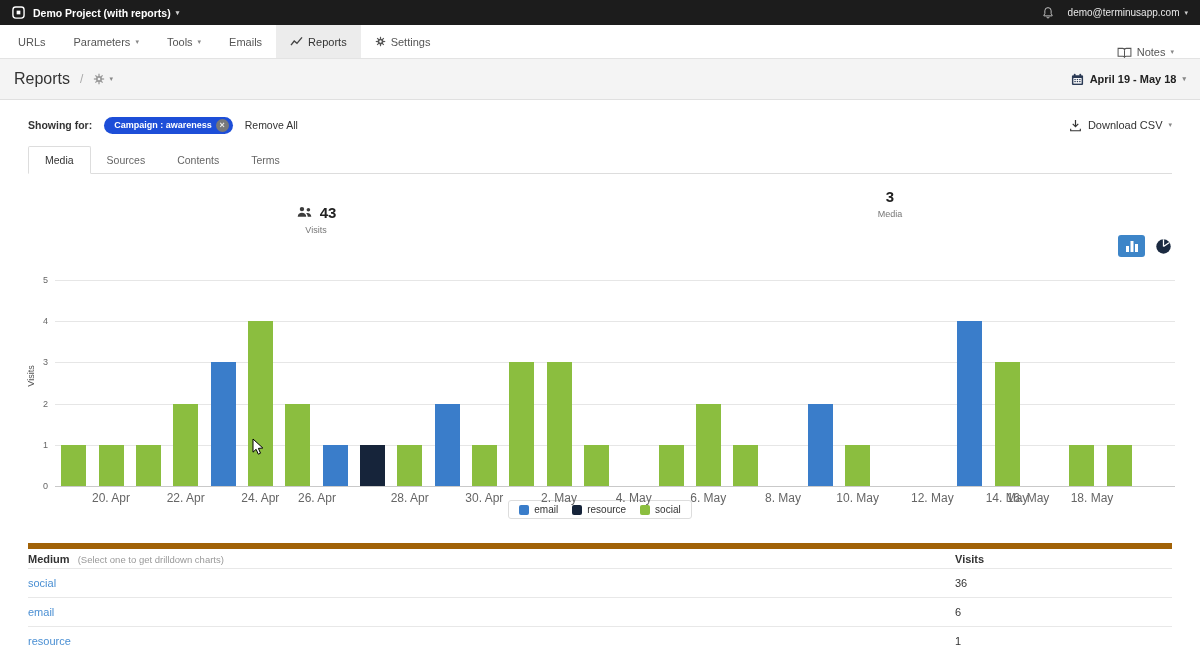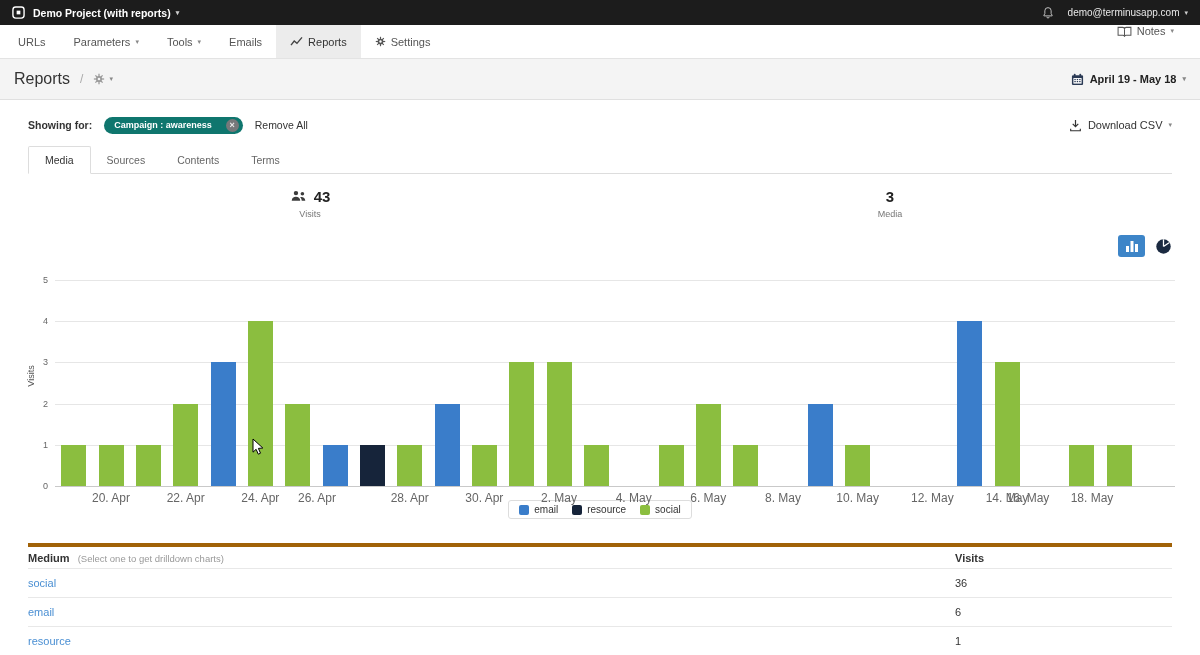--- a/index.html
+++ b/index.html
@@ -15,58 +15,58 @@
   .account { display:flex; align-items:center; gap:5px; color:#e8e8e8;
     font-size:10px; cursor:pointer; }
   .caret-w { color:#cfcfcf; font-size:7px; }
 
   
   .nav { height:34px; border-bottom:1px solid #e3e3e3; display:flex;
     align-items:stretch; padding:0 4px; background:#fff; }
   .nav-item { display:flex; align-items:center; gap:5px; padding:0 14px;
     font-size:11px; color:#555; cursor:pointer; }
   .nav-item.active { background:#ececec; color:#333; }
-  .nav-right { margin-left:auto; display:flex; align-items:flex-start; padding-right:8px; }
+  .nav-right { margin-left:auto; display:flex; align-items:flex-end; padding-right:8px; }
   .caret-g { color:#888; font-size:7px; }
 
   
   .pageheader { height:41px; background:#f4f4f4; border-bottom:1px solid #e0e0e0;
     display:flex; align-items:center; justify-content:space-between; padding:0 14px; }
   .ph-left { display:flex; align-items:center; gap:10px; }
   .ph-title { font-size:16px; color:#333; }
   .ph-slash { color:#aaa; font-size:12px; }
   .ph-gear { display:flex; align-items:center; gap:4px; cursor:pointer; }
   .datepicker { display:flex; align-items:center; gap:6px; cursor:pointer;
     font-size:11px; font-weight:bold; color:#222; }
 
   
   .content { padding:0 28px; position:relative; }
 
   .filter-row { margin-top:14px; display:flex; align-items:center; gap:12px;
     font-size:10.5px; color:#333; height:22px; }
   .showing-label { font-weight:bold; }
-  .chip { display:inline-flex; align-items:center; gap:14px; background:#0f766e;
+  .chip { display:inline-flex; align-items:center; gap:4px; background:#1d4ed8;
     color:#fff; font-size:9px; font-weight:bold; border-radius:10px;
     padding:2px 4px 2px 10px; cursor:default; }
   .chip-x { width:13px; height:13px; border-radius:50%; background:#77787a;
     color:#ececec; display:flex; align-items:center; justify-content:center;
     font-size:9px; cursor:pointer; }
   .remove-all { cursor:pointer; }
   .dl { margin-left:auto; display:flex; align-items:center; gap:6px;
     font-size:11px; color:#333; cursor:pointer; }
 
   .tabs-row { margin-top:10px; border-bottom:1px solid #ddd; display:flex;
     align-items:flex-end; }
   .tab { padding:7px 16px; font-size:10.5px; color:#666; cursor:pointer; }
   .tab.active { background:#fff; border:1px solid #ddd; border-bottom-color:#fff;
     margin-bottom:-1px; border-radius:2px 2px 0 0; color:#333; }
 
   .stats-row { position:relative; height:46px; margin-top:12px; }
   .stat { position:absolute; text-align:center; width:120px; }
-  .stat-visits { left:222px; }
+  .stat-visits { left:228px;margin-top:16px; }
   .stat-media { left:802px; }
   .stat-top { display:flex; align-items:center; justify-content:center; gap:7px; height:20px; }
   .stat-value { font-size:15px; font-weight:bold; color:#222; }
   .stat-label { font-size:9px; color:#777; margin-top:3px; }
 
   .controls-row { display:flex; justify-content:flex-end; align-items:center;
     gap:10px; height:28px; }
   .btn-bar { width:27px; height:22px; background:#3d85c8; border-radius:3px;
     display:flex; align-items:center; justify-content:center; cursor:pointer; }
   .pie-btn { cursor:pointer; display:flex; align-items:center; }
@@ -96,21 +96,21 @@
   .legend-row { display:flex; justify-content:center; margin-top:2px; }
   .legend { display:inline-flex; align-items:center; gap:14px;
     border:1px solid #ddd; border-radius:3px; padding:3px 10px; }
   .legend-item { display:flex; align-items:center; gap:5px; font-size:10px;
     color:#333; font-weight:500; cursor:pointer; }
   .swatch { width:10px; height:10px; border-radius:2px; display:inline-block; }
 
   
   .media-table { margin-top:24px; font-size:11px; color:#333; }
   .trow { display:flex; align-items:center; height:29px; border-bottom:1px solid #e8e8e8; }
-  .trow.thead { border-top:4px solid #a16207; height:26px; }
+  .trow.thead { border-top:6px solid #a16207; height:26px; }
   .tcell-medium { flex:1; }
   .tcell-visits { width:217px; }
   .th-medium { font-weight:bold; }
   .th-hint { font-size:9.5px; color:#999; margin-left:5px; font-weight:normal; }
   .th-visits { font-weight:bold; }
   .tlink { color:#4a8fd3; text-decoration:none; cursor:pointer; }
 </style>
 </head>
 <body>
 

